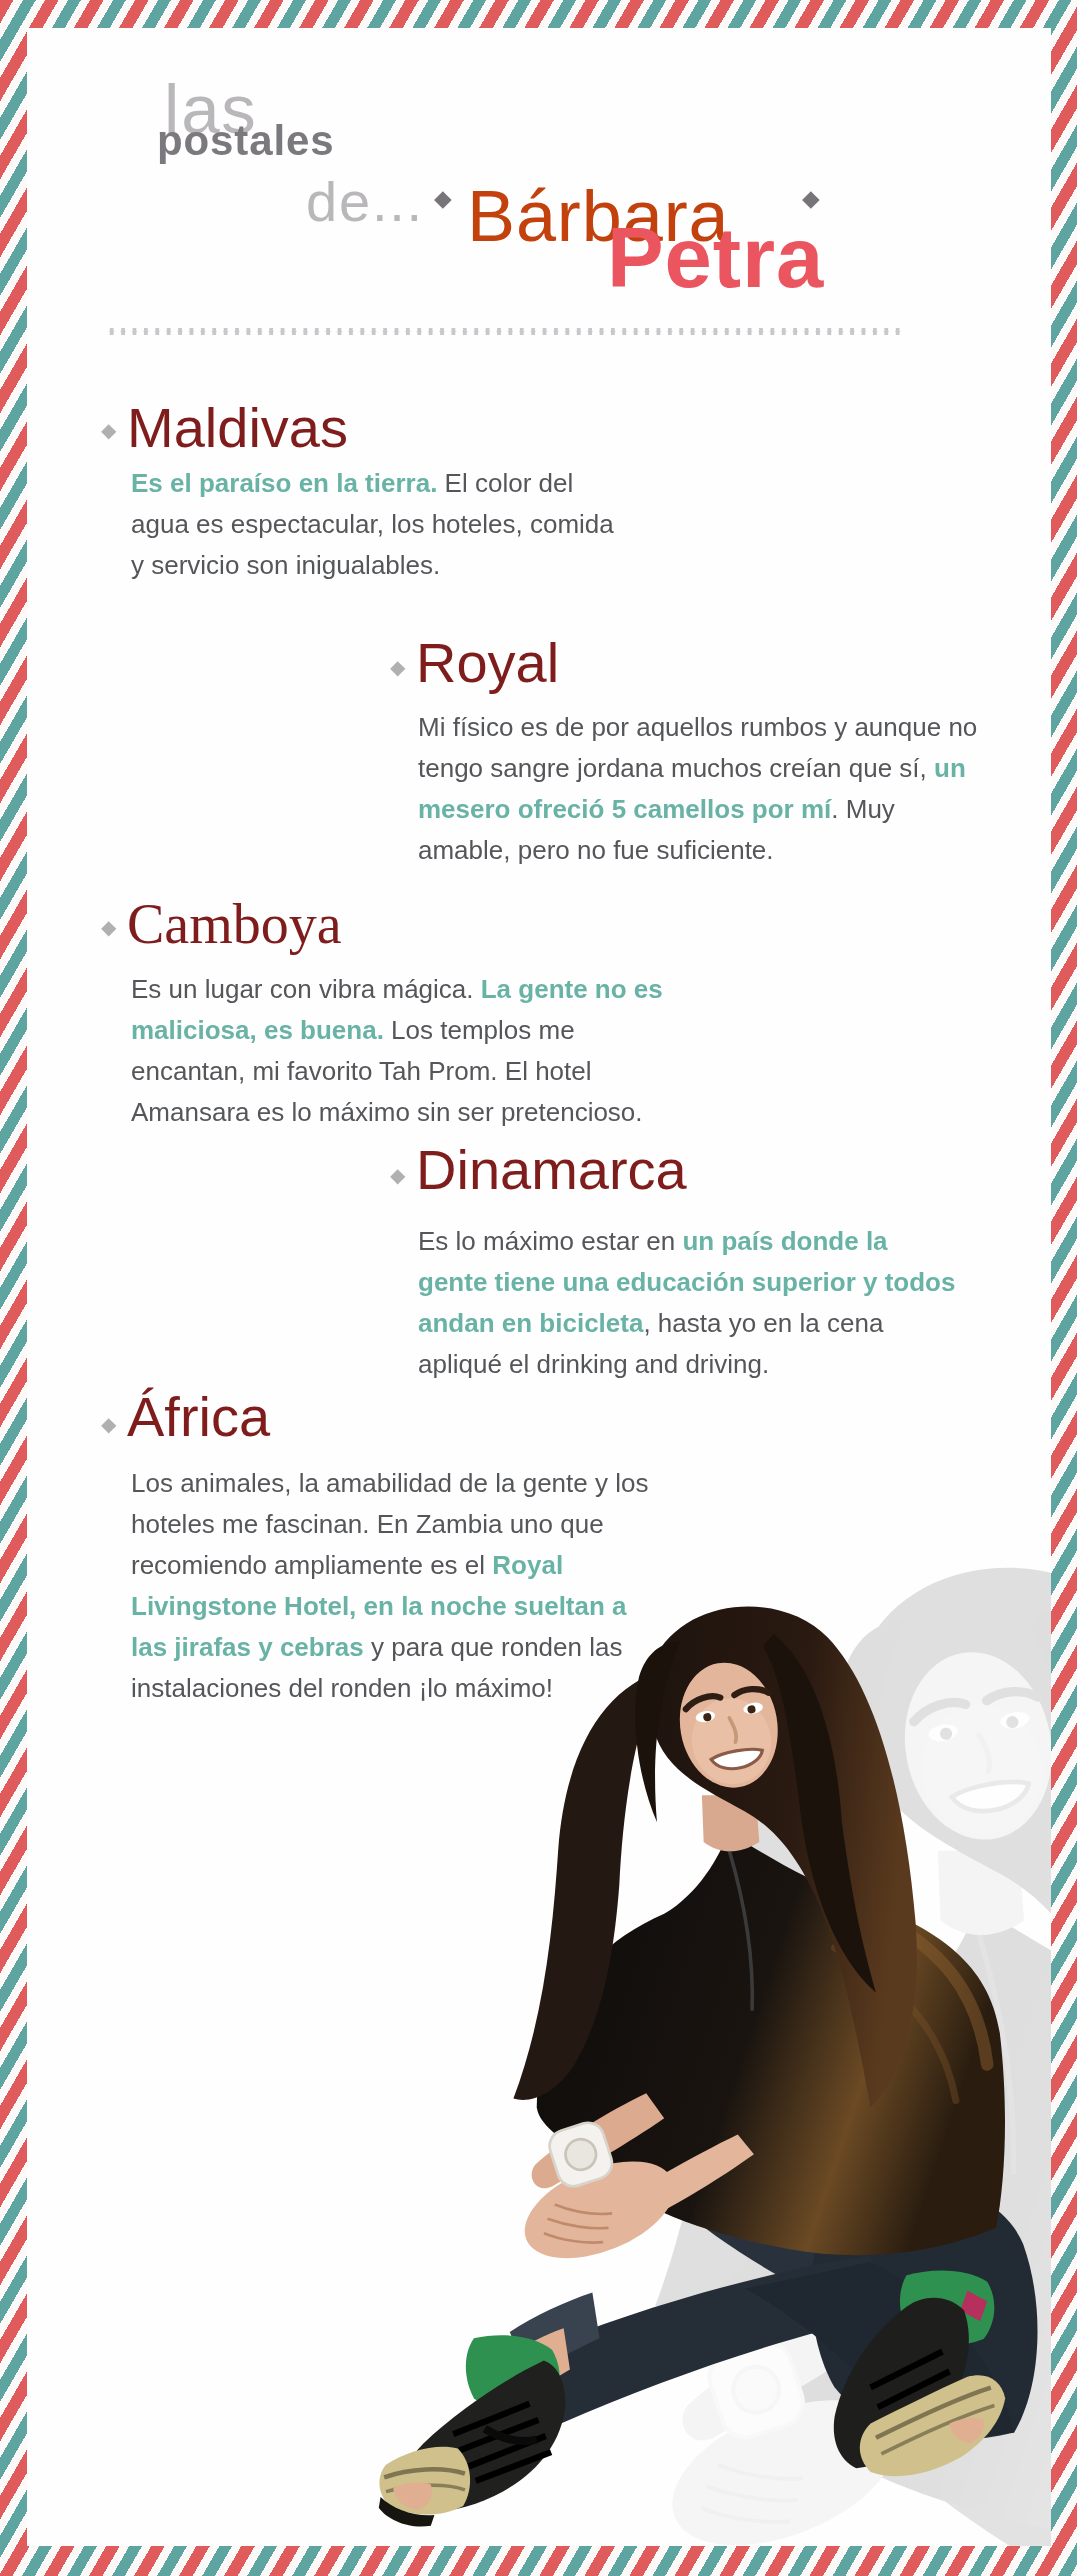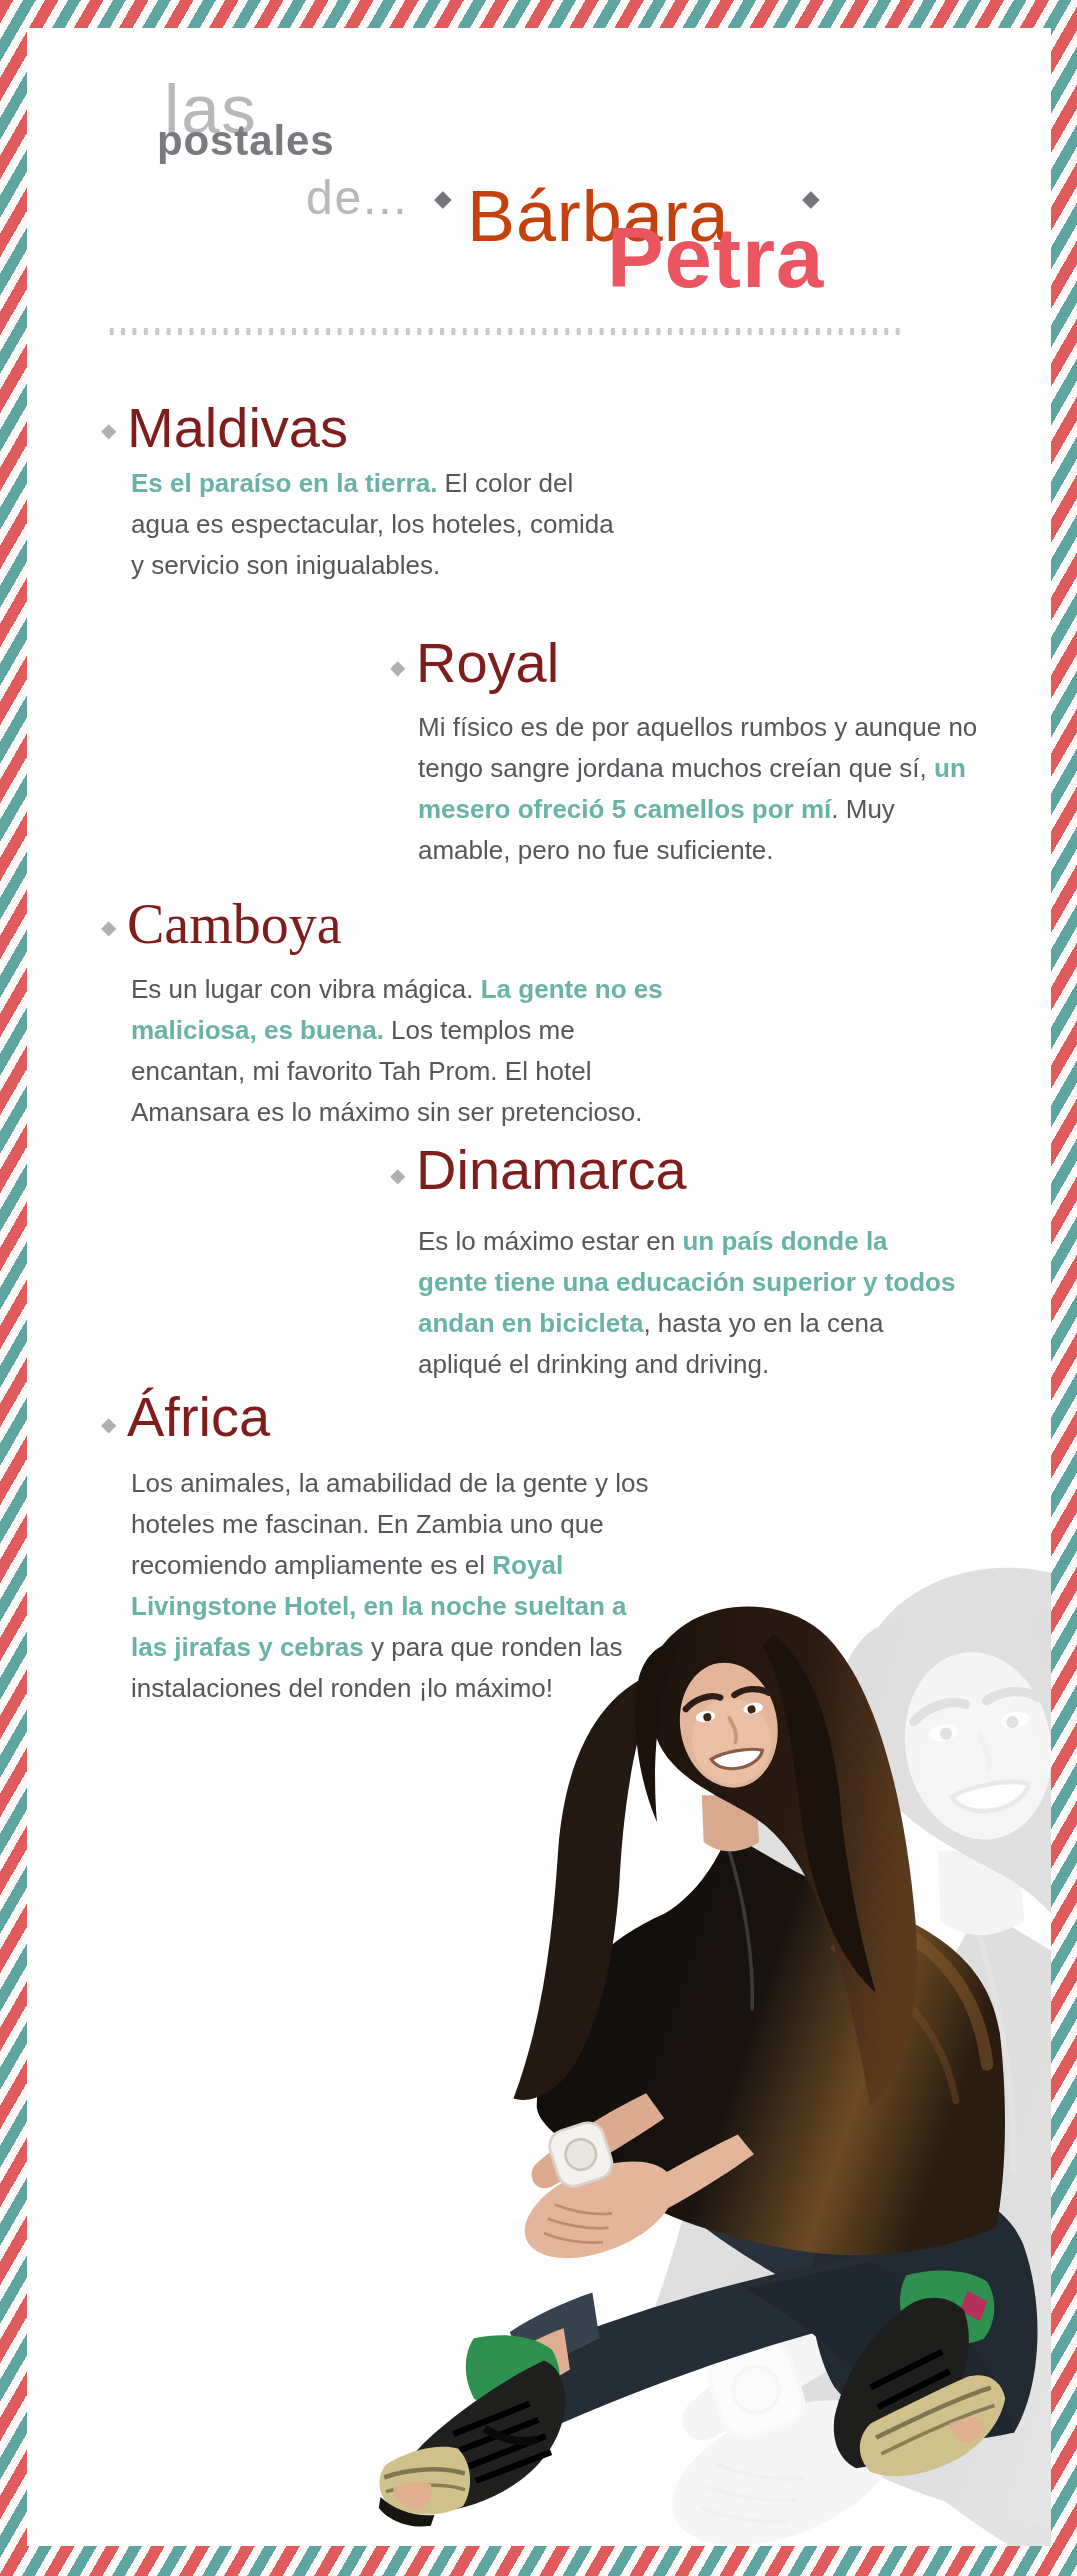--- a/index.html
+++ b/index.html
@@ -7,21 +7,21 @@
        font-family:"Liberation Sans",sans-serif;}
   .stripes{position:absolute;inset:0;
     background:repeating-linear-gradient(120deg,
       #e05c5c 0 11.7px,#fcfaf8 11.7px 20px,#5ea5a1 20px 31px,#fcfaf8 31px 39px);}
   .panel{position:absolute;left:27px;top:28px;right:26px;bottom:30px;background:#fefefe;overflow:hidden;}
   .canvas{position:absolute;left:-27px;top:-28px;width:1077px;height:2576px;}
 
   
   .h-las{position:absolute;left:164px;top:75px;font-size:69px;line-height:1;color:#b9b7ba;letter-spacing:1.8px;}
   .h-postales{position:absolute;left:157px;top:120px;font-size:42px;line-height:1;font-weight:bold;color:#7b797e;letter-spacing:0.9px;}
-  .h-de{position:absolute;left:306px;top:174px;font-size:48px;line-height:1;color:#b9b7ba;letter-spacing:1.8px;}
+  .h-de{position:absolute;left:306px;top:174px;font-size:56px;line-height:1;color:#b9b7ba;letter-spacing:1.8px;}
   .h-barbara{position:absolute;left:467px;top:160px;font-size:72px;line-height:1;color:#c2410c;letter-spacing:0.9px;margin-top:20px;}
   .h-coppel{position:absolute;left:607px;top:215px;font-size:85px;line-height:1;font-weight:bold;color:#ea5560;letter-spacing:0.9px;}
   .h-dia{position:absolute;font-size:23px;line-height:1;color:#77757a;}
   #hd1{left:434px;top:187px;} #hd2{left:802px;top:187px;}
   .dots{position:absolute;left:106px;top:325px;width:795px;height:12.6px;
     background-image:radial-gradient(ellipse 2.4px 3.8px at center,#c9c7cb 98%,transparent 100%);
     background-size:11.4px 12.6px;background-repeat:repeat-x;}
 
   
   .bullet{position:absolute;font-size:20px;line-height:1;color:#b2afb2;}

